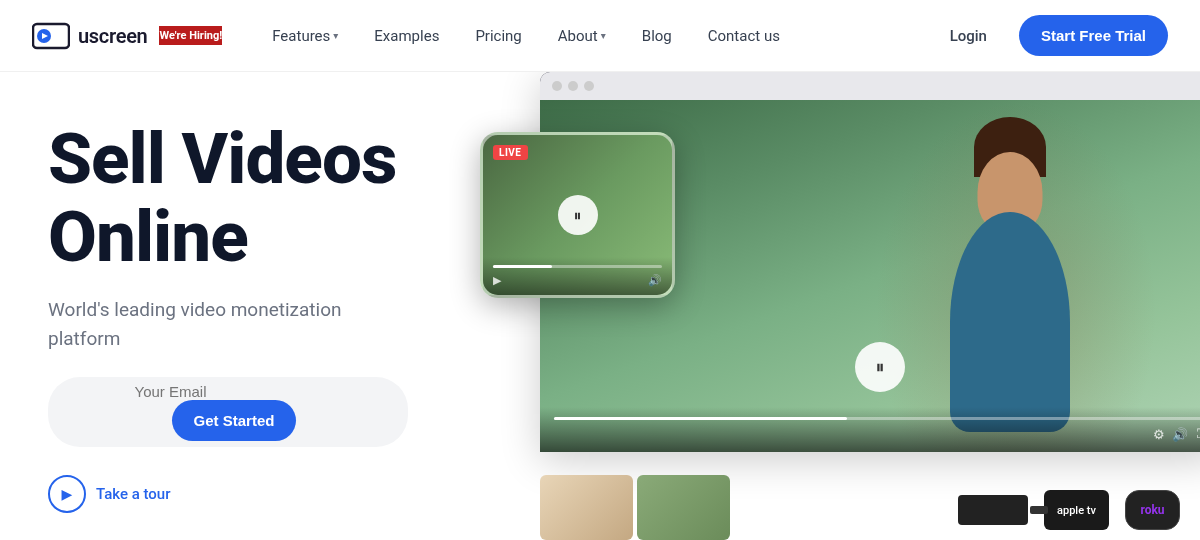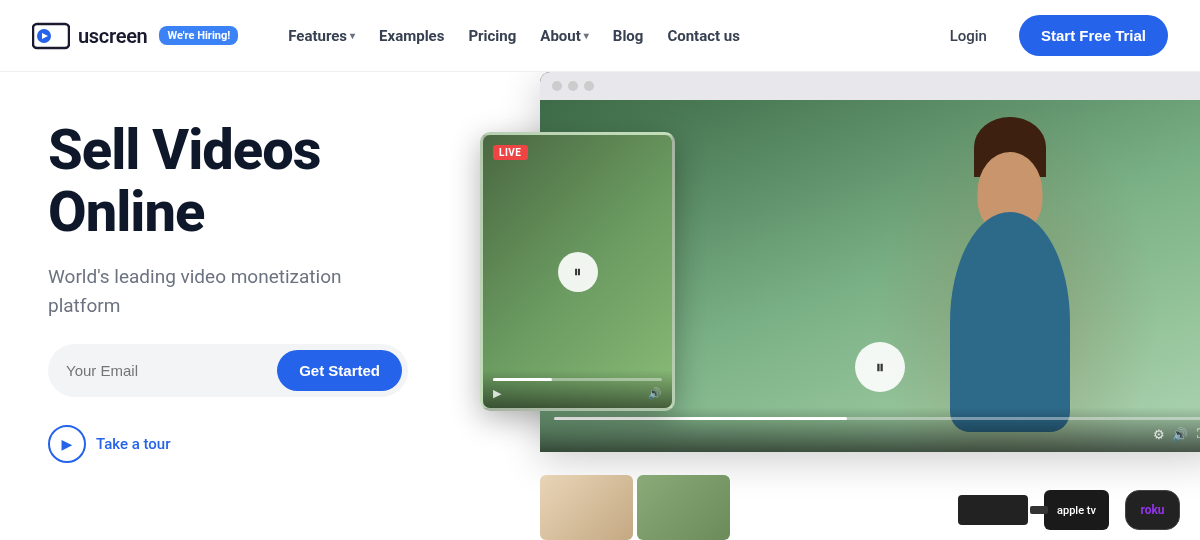--- a/index.html
+++ b/index.html
@@ -32,35 +32,34 @@
       width: 38px;
       height: 28px;
     }
     .logo-text {
       font-size: 20px;
       font-weight: 600;
       color: #1a1a2e;
       letter-spacing: -0.3px;
     }
     .hiring-badge {
-      background: #3b82f6;
+      background: #b91c1c;
       color: #fff;
       font-size: 11px;
       font-weight: 700;
-      padding: 3px 8px;
-      border-radius: 8px;
+      padding: 3px 0;
+      border-radius: 0;
       margin-left: 4px;
     }
     .nav-links {
       display: flex;
       align-items: flex-start;
-      gap: 4px;
+      gap: 16px;
       margin-left: 40px;
       list-style: none;
-      font-weight: bold;
     }
     .nav-links li a {
       text-decoration: none;
       color: #374151;
       font-size: 15px;
       padding: 6px 10px;
       border-radius: 4px;
       display: flex;
       align-items: center;
       gap: 3px;
@@ -105,21 +104,21 @@
     
     .hero-left {
       width: 480px;
       padding: 48px 32px 32px 48px;
       flex-shrink: 0;
       display: flex;
       flex-direction: column;
       justify-content: flex-start;
     }
     .hero-title {
-      font-size: 56px;
+      font-size: 71px;
       font-weight: 800;
       line-height: 1.1;
       color: #0f172a;
       letter-spacing: -1px;
       margin-bottom: 20px;
     }
     .hero-subtitle {
       font-size: 19px;
       color: #6b7280;
       line-height: 1.5;
@@ -127,20 +126,21 @@
       max-width: 300px;
     }
     .email-form {
       display: flex;
       align-items: center;
       background: #f3f4f6;
       border-radius: 32px;
       padding: 6px 6px 6px 18px;
       max-width: 360px;
       margin-bottom: 28px;
+      flex-direction: column;
     }
     .email-input {
       border: none;
       background: transparent;
       font-size: 15px;
       color: #374151;
       flex: 1;
       outline: none;
     }
     .get-started-btn {
@@ -263,23 +263,23 @@
       background: #3d2010;
       border-radius: 50% 50% 0 0;
     }
 
     
     .video-player-small {
       position: absolute;
       left: 0;
       top: 60px;
       width: 195px;
-      height: 279px;
+      height: 166px;
       background: linear-gradient(135deg, #4a6741 0%, #6a9a60 50%, #8abc78 100%);
-      border-radius: 10px;
+      border-radius: 18px;
       overflow: hidden;
       box-shadow: 0 8px 30px rgba(0,0,0,0.3);
       border: 3px solid rgba(255,255,255,0.5);
       z-index: 5;
     }
     .live-badge {
       position: absolute;
       top: 10px;
       left: 10px;
       background: #ef4444;

